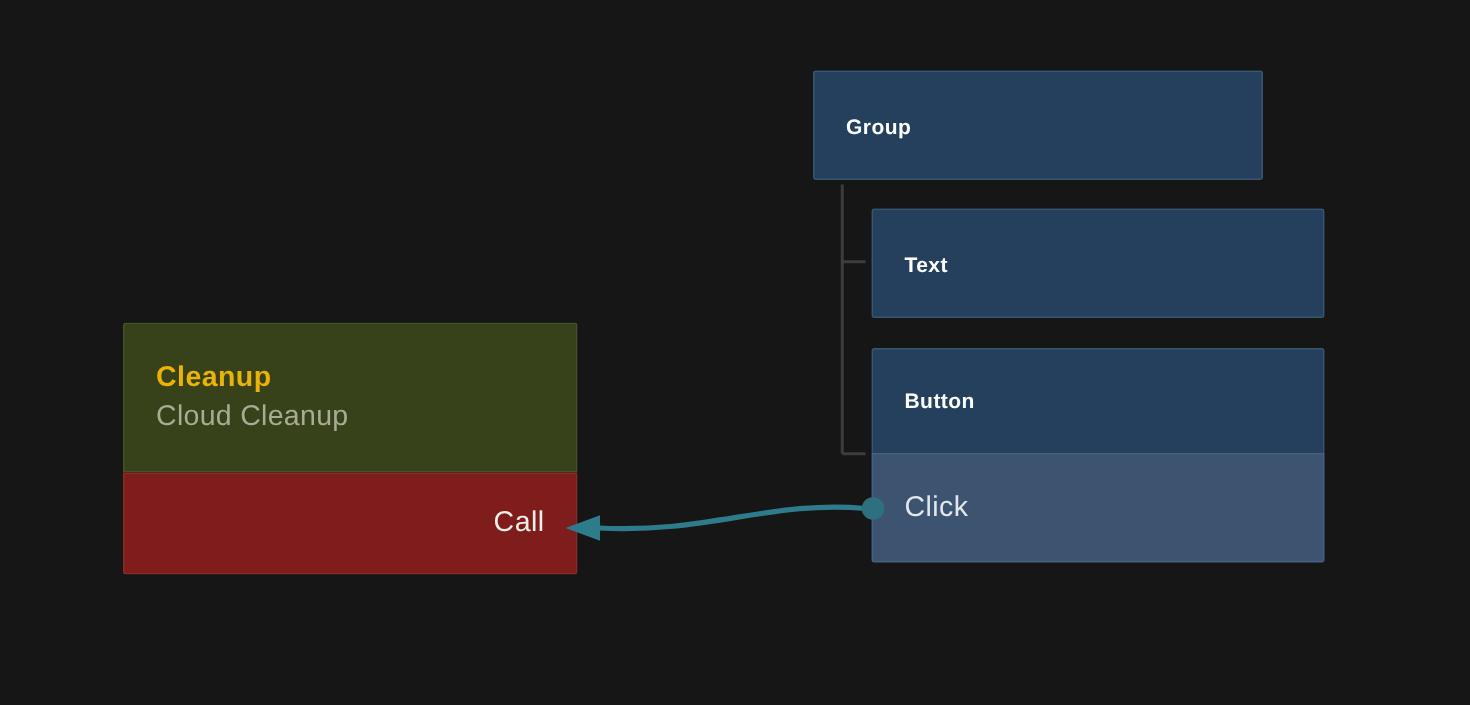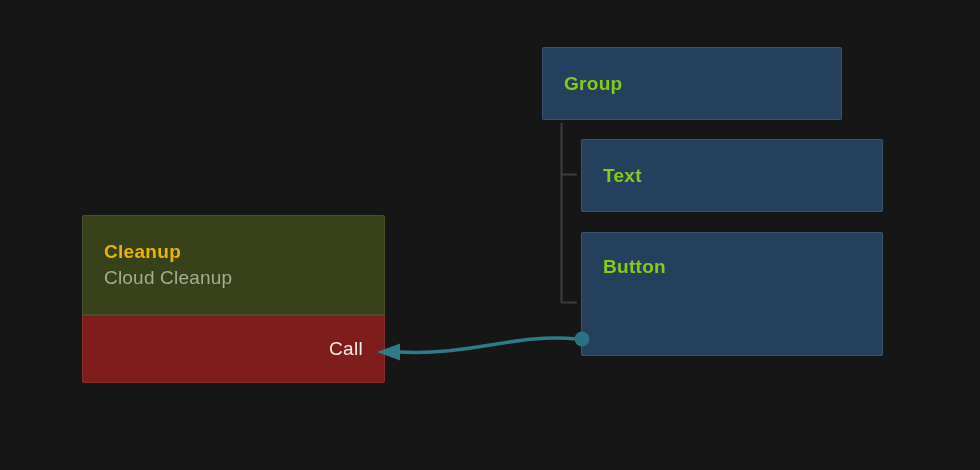--- a/index.html
+++ b/index.html
@@ -24,28 +24,28 @@
     overflow: hidden;
   }
   .node-blue {
     background: #24405c;
     box-shadow: inset 0 0 0 1px rgba(190, 210, 230, 0.14);
   }
   .title-row {
     display: flex;
     align-items: center;
     padding-left: 22px;
-    font-size: 19px;
+    font-size: 14px;
     font-weight: 600;
     letter-spacing: 0.3px;
-    color: #84cc16;
+    color: #ffffff;
   }
   .node-group   { left: 542px; top: 47px;  width: 300px; height: 73px; }
   .node-text    { left: 581px; top: 139px; width: 302px; height: 73px; }
-  .node-button  { left: 581px; top: 232px; width: 302px; height: 124px; }
+  .node-button  { left: 581px; top: 232px; width: 302px; height: 143px; }
   .node-button .btn-header { height: 70px; }
   .port-row-blue {
     height: 73px;
     background: #3d5470;
     display: flex;
     align-items: center;
     padding-left: 22px;
     font-size: 19px;
     font-weight: 500;
     letter-spacing: 0.3px;
@@ -120,20 +120,23 @@
   </div>
 
   <div class="node node-blue node-text title-row">
     <span>Text</span>
   </div>
 
   <div class="node node-blue node-button">
     <div class="btn-header title-row">
       <span>Button</span>
     </div>
+    <div class="port-row-blue">
+      <span>Click</span>
+    </div>
   </div>
 
   <svg class="overlay" viewBox="0 0 980 470" xmlns="http://www.w3.org/2000/svg">
 
     <g stroke="#3d3d3d" stroke-width="2" fill="none">
       <path d="M561.5 123 L561.5 302.5"></path>
       <path d="M561.5 174.5 L577 174.5"></path>
       <path d="M561.5 302.5 L577 302.5"></path>
     </g>
 

